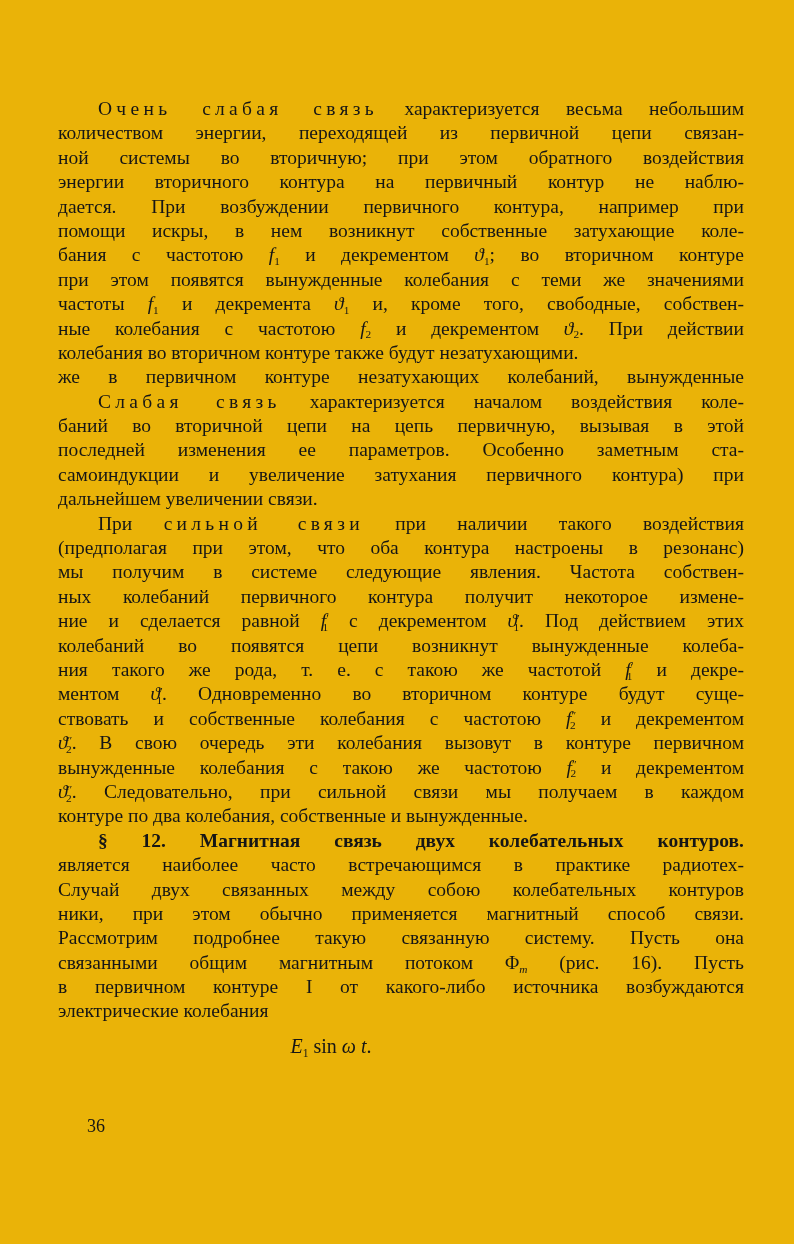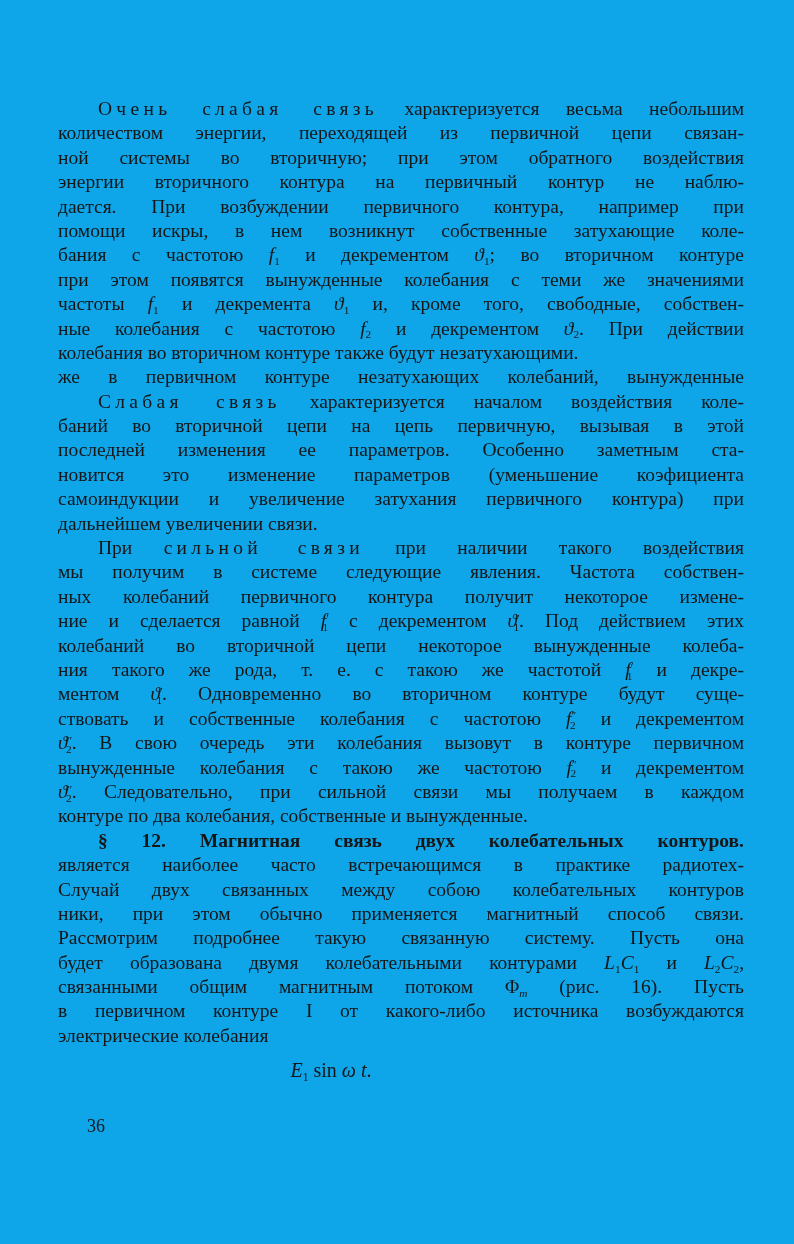--- a/index.html
+++ b/index.html
@@ -3,21 +3,21 @@
 <meta charset="utf-8">
 <style>
   html,body{margin:0;padding:0;}
   body{
     width:794px;height:1244px;overflow:hidden;
     background:#e9e9e7;
     font-family:"Liberation Serif","DejaVu Serif",serif;
   }
   .sheet{
     position:relative;width:794px;height:1244px;
-    background:#0ea5e9;color:#161616;
+    background:#eab308;color:#161616;
   }
   .text-block{position:absolute;left:58px;top:97px;width:686px;}
   .para{margin:0;}
   .line{
     font-size:19.5px;line-height:24.4px;height:24.4px;
     text-align:justify;text-align-last:justify;
     white-space:nowrap;overflow:visible;
   }
   .line.pf{text-indent:40px;}
   .line.pl{text-align-last:left;}
@@ -53,45 +53,44 @@
         <div class="line"><span>при этом появятся вынужденные колебания с теми же значениями</span></div>
         <div class="line"><span>частоты </span><span class="i">f</span><span class="sub">1</span><span> и декремента </span><span class="i">ϑ</span><span class="sub">1</span><span> и, кроме того, свободные, собствен-</span></div>
         <div class="line"><span>ные колебания с частотою </span><span class="i">f</span><span class="sub">2</span><span> и декрементом </span><span class="i">ϑ</span><span class="sub">2</span><span>. При действии</span></div>
         <div class="line pl"><span>колебания во вторичном контуре также будут незатухающими.</span></div>
         <div class="line"><span>же в первичном контуре незатухающих колебаний, вынужденные</span></div>
       </div>
       <div class="para">
         <div class="line pf"><span class="g">Слабая связь</span><span> характеризуется началом воздействия коле-</span></div>
         <div class="line"><span>баний во вторичной цепи на цепь первичную, вызывая в этой</span></div>
         <div class="line"><span>последней изменения ее параметров. Особенно заметным ста-</span></div>
-        <div class="line"><span>новится это изменение параметров (уменьшение коэфициента</span></div>
         <div class="line"><span>самоиндукции и увеличение затухания первичного контура) при</span></div>
         <div class="line pl"><span>дальнейшем увеличении связи.</span></div>
       </div>
       <div class="para">
         <div class="line pf"><span>При </span><span class="g">сильной связи</span><span> при наличии такого воздействия</span></div>
+        <div class="line"><span>(предполагая при этом, что оба контура настроены в резонанс)</span></div>
         <div class="line"><span>мы получим в системе следующие явления. Частота собствен-</span></div>
         <div class="line"><span>ных колебаний первичного контура получит некоторое измене-</span></div>
         <div class="line"><span>ние и сделается равной </span><span class="i">f</span><span class="sup">′</span><span class="sub">1</span><span> с декрементом </span><span class="i">ϑ</span><span class="sup">′</span><span class="sub">1</span><span>. Под действием этих</span></div>
-        <div class="line"><span>колебаний во вторичной цепи некоторое вынужденные колеба-</span></div>
+        <div class="line"><span>колебаний во появятся цепи возникнут вынужденные колеба-</span></div>
         <div class="line"><span>ния такого же рода, т. е. с такою же частотой </span><span class="i">f</span><span class="sup">′</span><span class="sub">1</span><span> и декре-</span></div>
         <div class="line"><span>ментом </span><span class="i">ϑ</span><span class="sup">′</span><span class="sub">1</span><span>. Одновременно во вторичном контуре будут суще-</span></div>
         <div class="line"><span>ствовать и собственные колебания с частотою </span><span class="i">f</span><span class="sup">″</span><span class="sub">2</span><span> и декрементом</span></div>
         <div class="line"><span class="i">ϑ</span><span class="sup">″</span><span class="sub">2</span><span>. В свою очередь эти колебания вызовут в контуре первичном</span></div>
         <div class="line"><span>вынужденные колебания с такою же частотою </span><span class="i">f</span><span class="sup">″</span><span class="sub">2</span><span> и декрементом</span></div>
         <div class="line"><span class="i">ϑ</span><span class="sup">″</span><span class="sub">2</span><span>. Следовательно, при сильной связи мы получаем в каждом</span></div>
         <div class="line pl"><span>контуре по два колебания, собственные и вынужденные.</span></div>
       </div>
       <div class="para">
         <div class="line pf"><span class="b">§ 12. Магнитная связь двух колебательных контуров.</span></div>
         <div class="line"><span>является наиболее часто встречающимся в практике радиотех-</span></div>
         <div class="line"><span>Случай двух связанных между собою колебательных контуров</span></div>
         <div class="line"><span>ники, при этом обычно применяется магнитный способ связи.</span></div>
         <div class="line"><span>Рассмотрим подробнее такую связанную систему. Пусть она</span></div>
-        <div class="line"><span>будет образована двумя колебательными контурами </span><span class="i">L</span><span class="sub">1</span><span class="i">C</span><span class="sub">1</span><span> и </span><span class="i">L</span><span class="sub">2</span><span class="i">C</span><span class="sub">2</span><span>,</span></div>
         <div class="line"><span>связанными общим магнитным потоком </span><span>Φ</span><span class="sub i">m</span><span> (рис. 16). Пусть</span></div>
         <div class="line"><span>в первичном контуре I от какого-либо источника возбуждаются</span></div>
         <div class="line pl"><span>электрические колебания</span></div>
       </div>
       <div class="formula"><span class="i">E</span><span class="sub">1</span><span> sin </span><span class="i">ω</span><span> </span><span class="i">t</span><span>.</span></div>
     </div>
   <div class="page-number">36</div>
 </div>
 
 </body></html>

